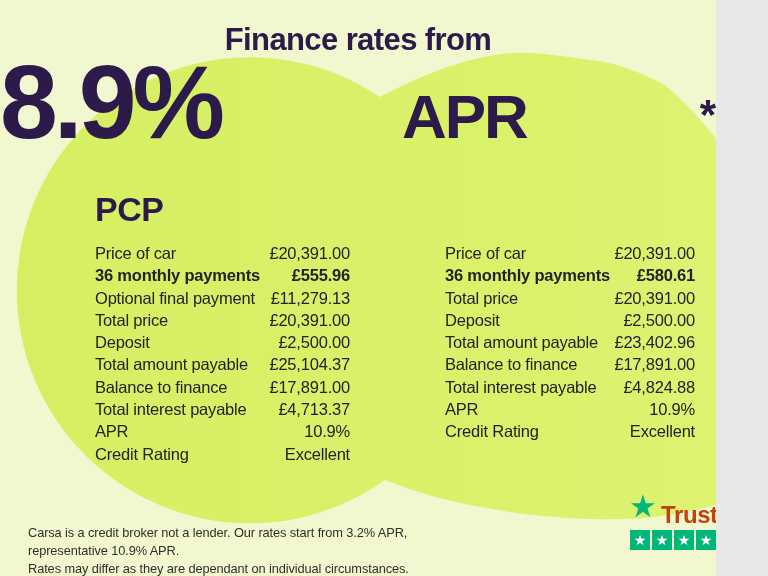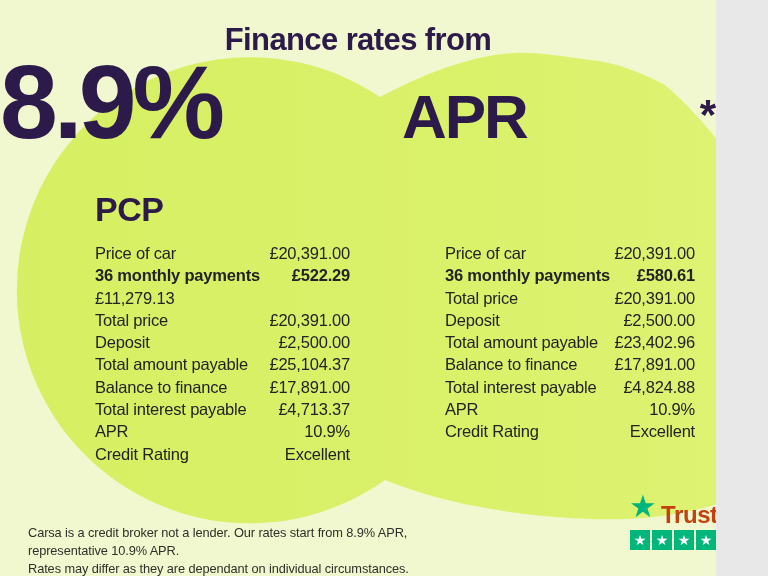--- a/index.html
+++ b/index.html
@@ -96,23 +96,24 @@
 
   <div class="col-head pcp">PCP</div>
 
   <div class="fin-table pcp">
     <div class="fin-row">
       <span class="lbl">Price of car</span>
       <span class="val">£20,391.00</span>
     </div>
     <div class="fin-row bold">
       <span class="lbl">36 monthly payments</span>
-      <span class="val">£522.29</span>
-    </div>
-    <div class="fin-row">
+      <span class="val">£555.96</span>
+    </div>
+    <div class="fin-row">
+      <span class="lbl">Optional final payment</span>
       <span class="val">£11,279.13</span>
     </div>
     <div class="fin-row">
       <span class="lbl">Total price</span>
       <span class="val">£20,391.00</span>
     </div>
     <div class="fin-row">
       <span class="lbl">Deposit</span>
       <span class="val">£2,500.00</span>
     </div>
@@ -171,21 +172,21 @@
       <span class="lbl">APR</span>
       <span class="val">10.9%</span>
     </div>
     <div class="fin-row">
       <span class="lbl">Credit Rating</span>
       <span class="val">Excellent</span>
     </div>
   </div>
 
   <div class="disclaimer">
-    <div>Carsa is a credit broker not a lender. Our rates start from 8.9% APR, representative 10.9% APR.</div>
+    <div>Carsa is a credit broker not a lender. Our rates start from 3.2% APR, representative 10.9% APR.</div>
     <div>Rates may differ as they are dependant on individual circumstances. Subject to status.</div>
   </div>
 
   <span class="tp-mark">★</span>
   <span class="tp-name">Trustpilot</span>
   <div class="tp-stars">
     <span class="tp-box">
         <span class="glyph">★</span>
       </span>
     <span class="tp-box">

